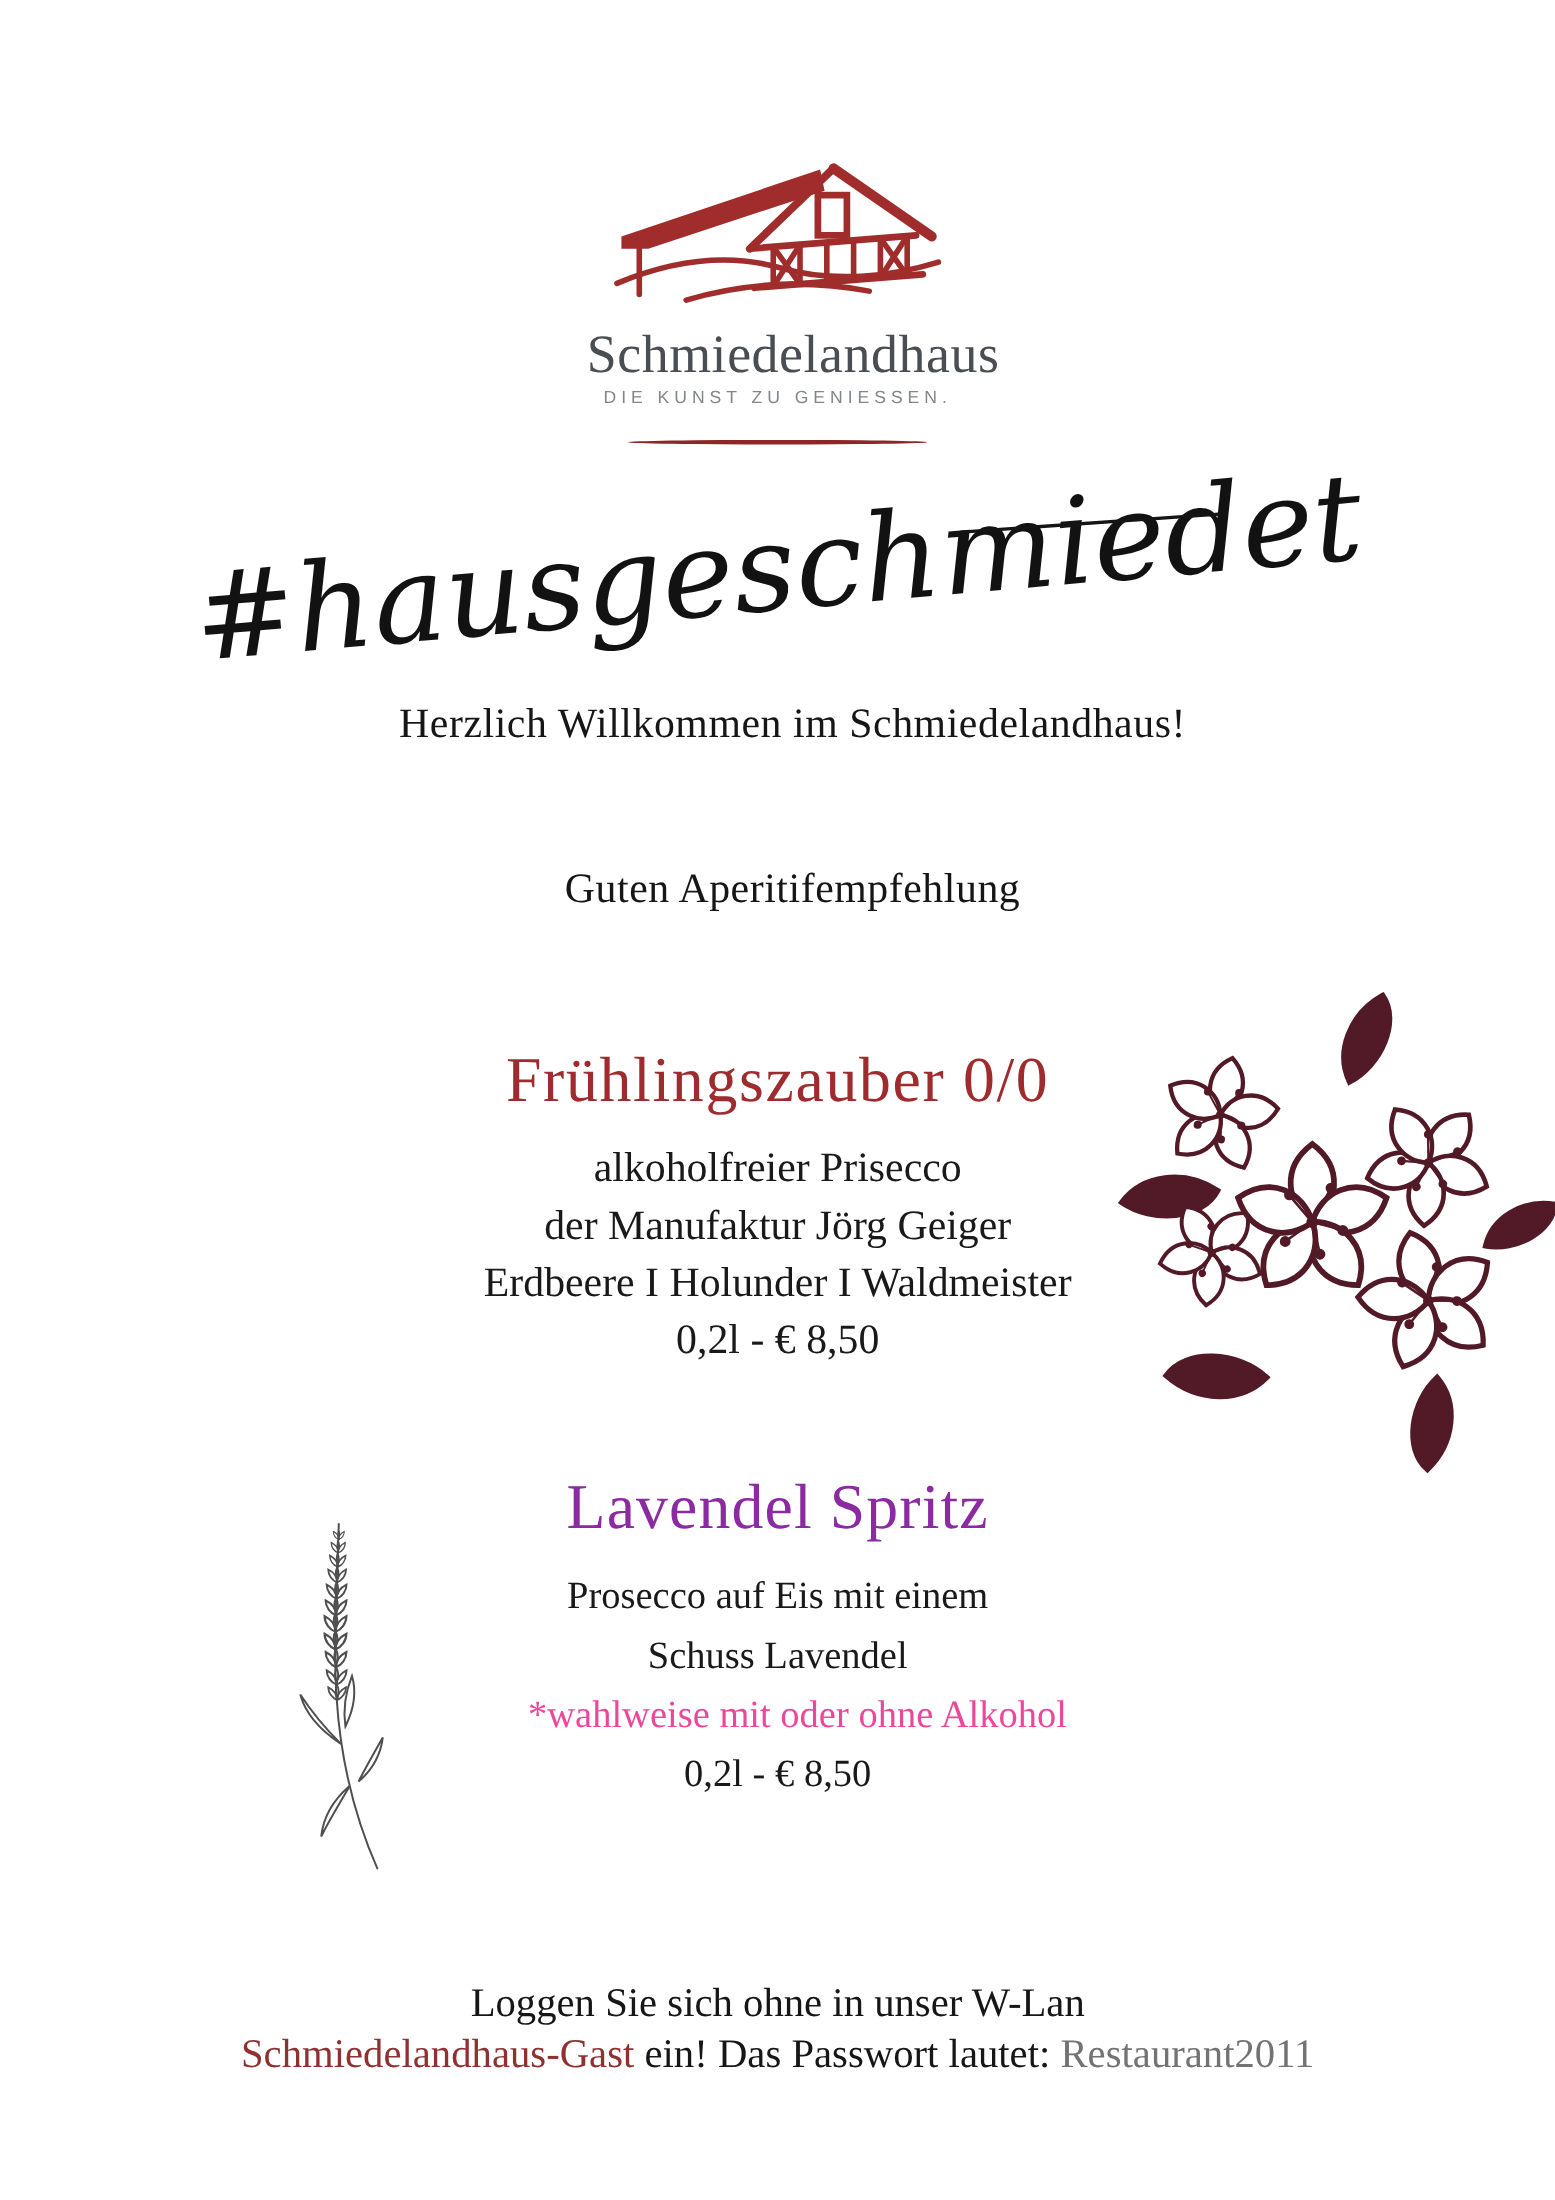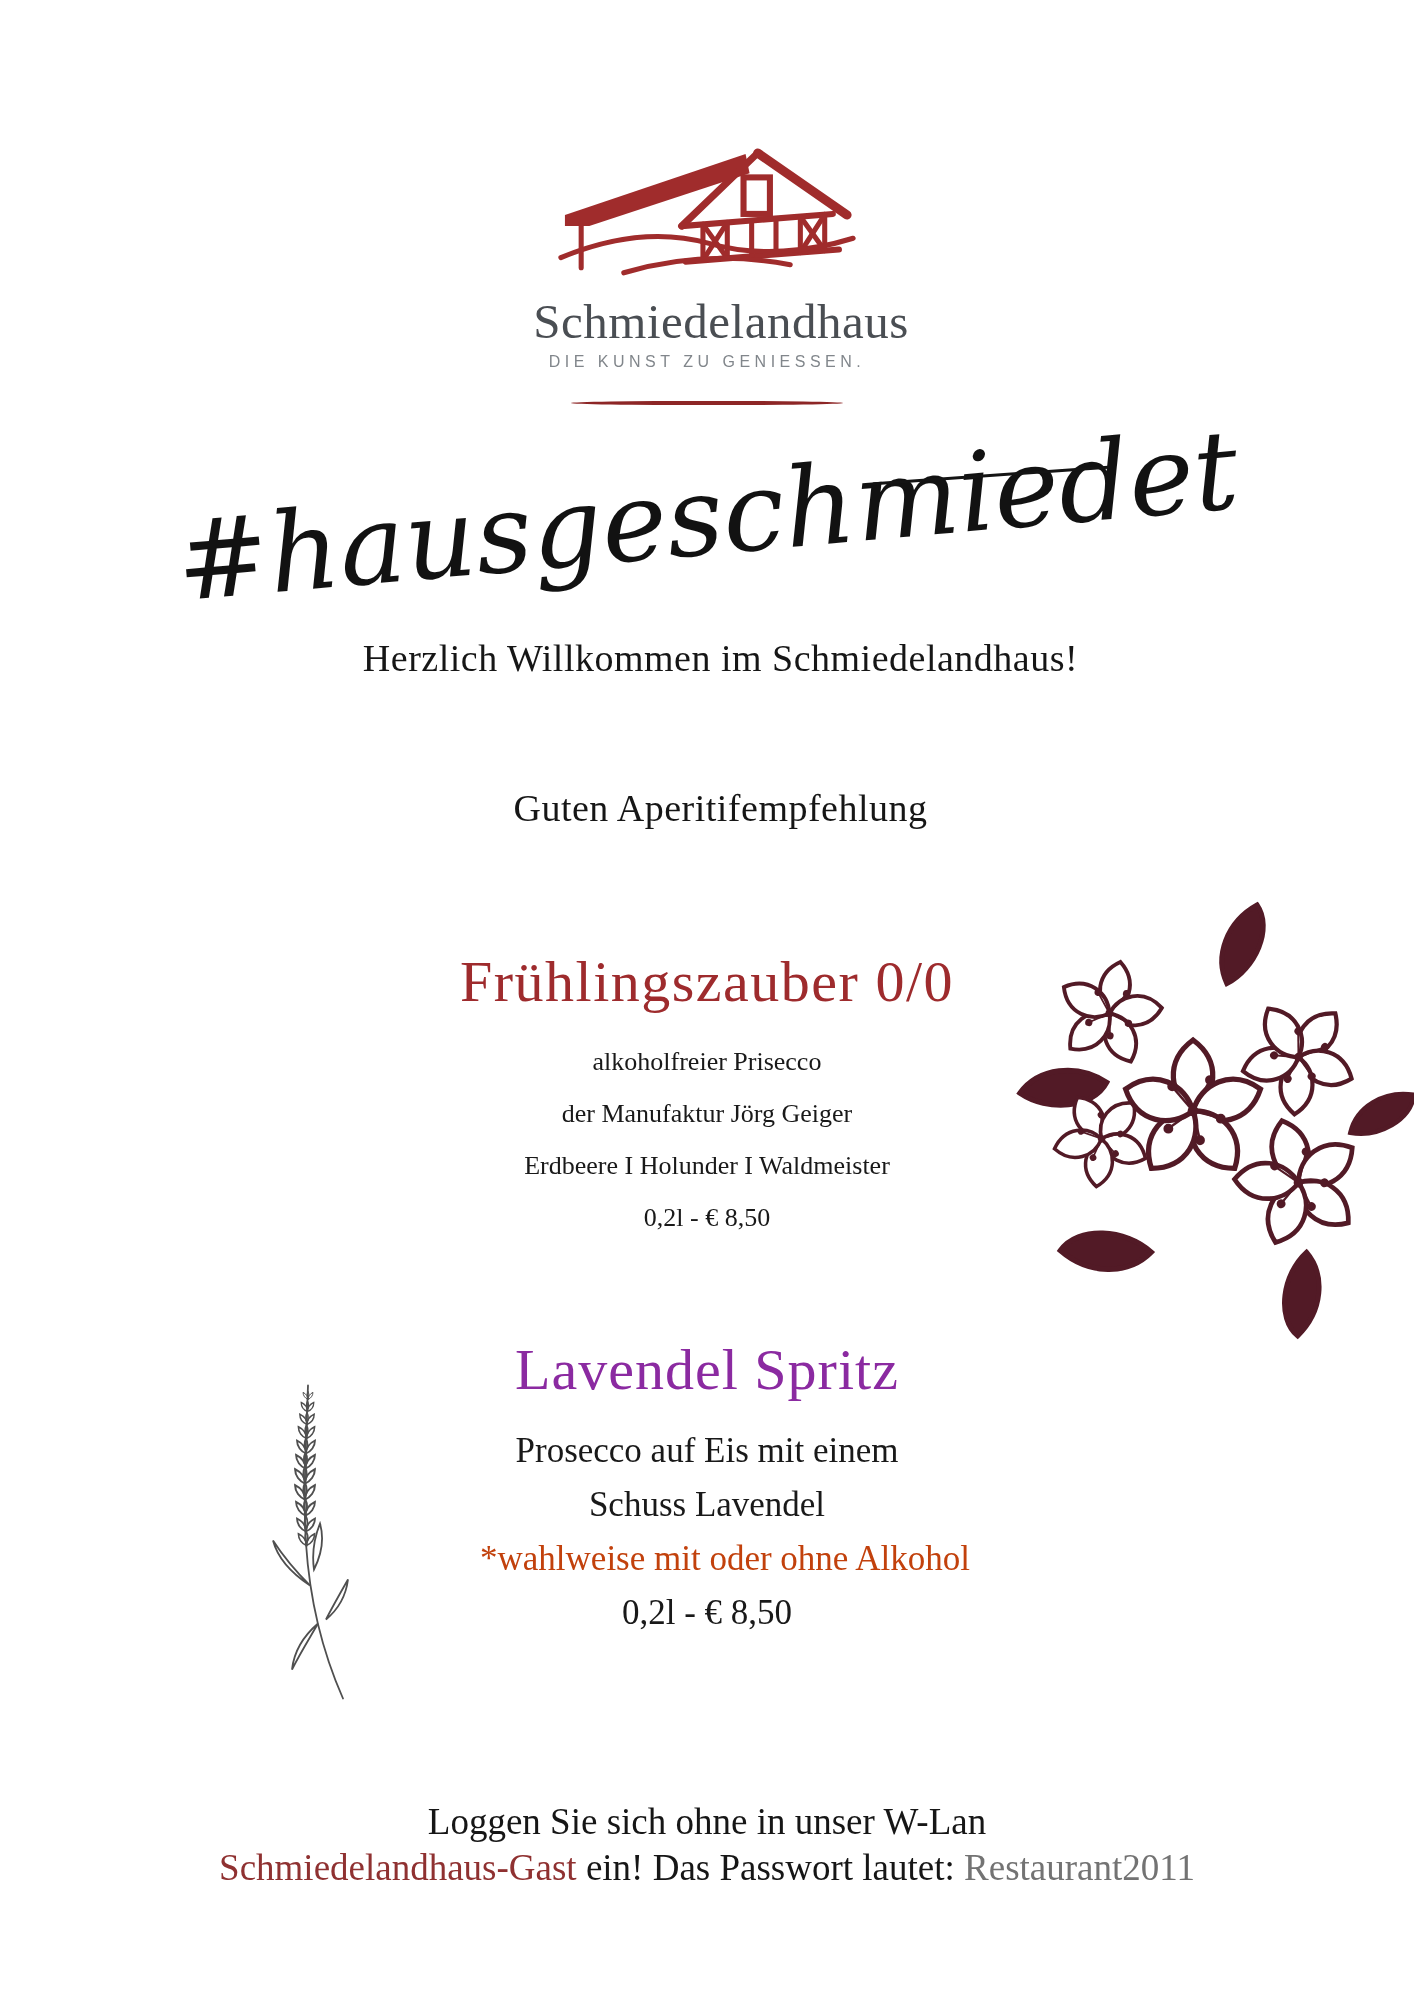--- a/index.html
+++ b/index.html
@@ -63,32 +63,32 @@
   }
   .aperitif{top:786px;}
 
   
   .item1-title{
     top:948px;
     font-size:58px;
     letter-spacing:1.5px;
     color:#9e2b2d;
   }
-  .item1-lines{top:1036px;font-size:26px;line-height:52px;color:#191919;}
+  .item1-lines{top:1036px;font-size:38px;line-height:52px;color:#191919;}
   .blossoms{position:absolute;left:1002px;top:920px;width:398px;height:354px;}
 
   
   .item2-title{
     top:1336px;
     font-size:58px;
     letter-spacing:1px;
     color:#8b2aa1;
   }
   .item2-lines{top:1424px;font-size:35px;line-height:54px;color:#191919;}
-  .item2-lines .note{color:#c2410c;margin-left:36px;}
+  .item2-lines .note{color:#ec4899;margin-left:36px;}
   .lavender{position:absolute;left:248px;top:1372px;width:118px;height:338px;}
 
   
   .footer1{top:1800px;font-size:37px;color:#161616;}
   .footer2{top:1846px;font-size:37px;color:#161616;}
   .footer2 .red1{color:#8f3131;}
   .footer2 .red2{color:#737373;}
 
   svg{overflow:visible;}
 </style>

